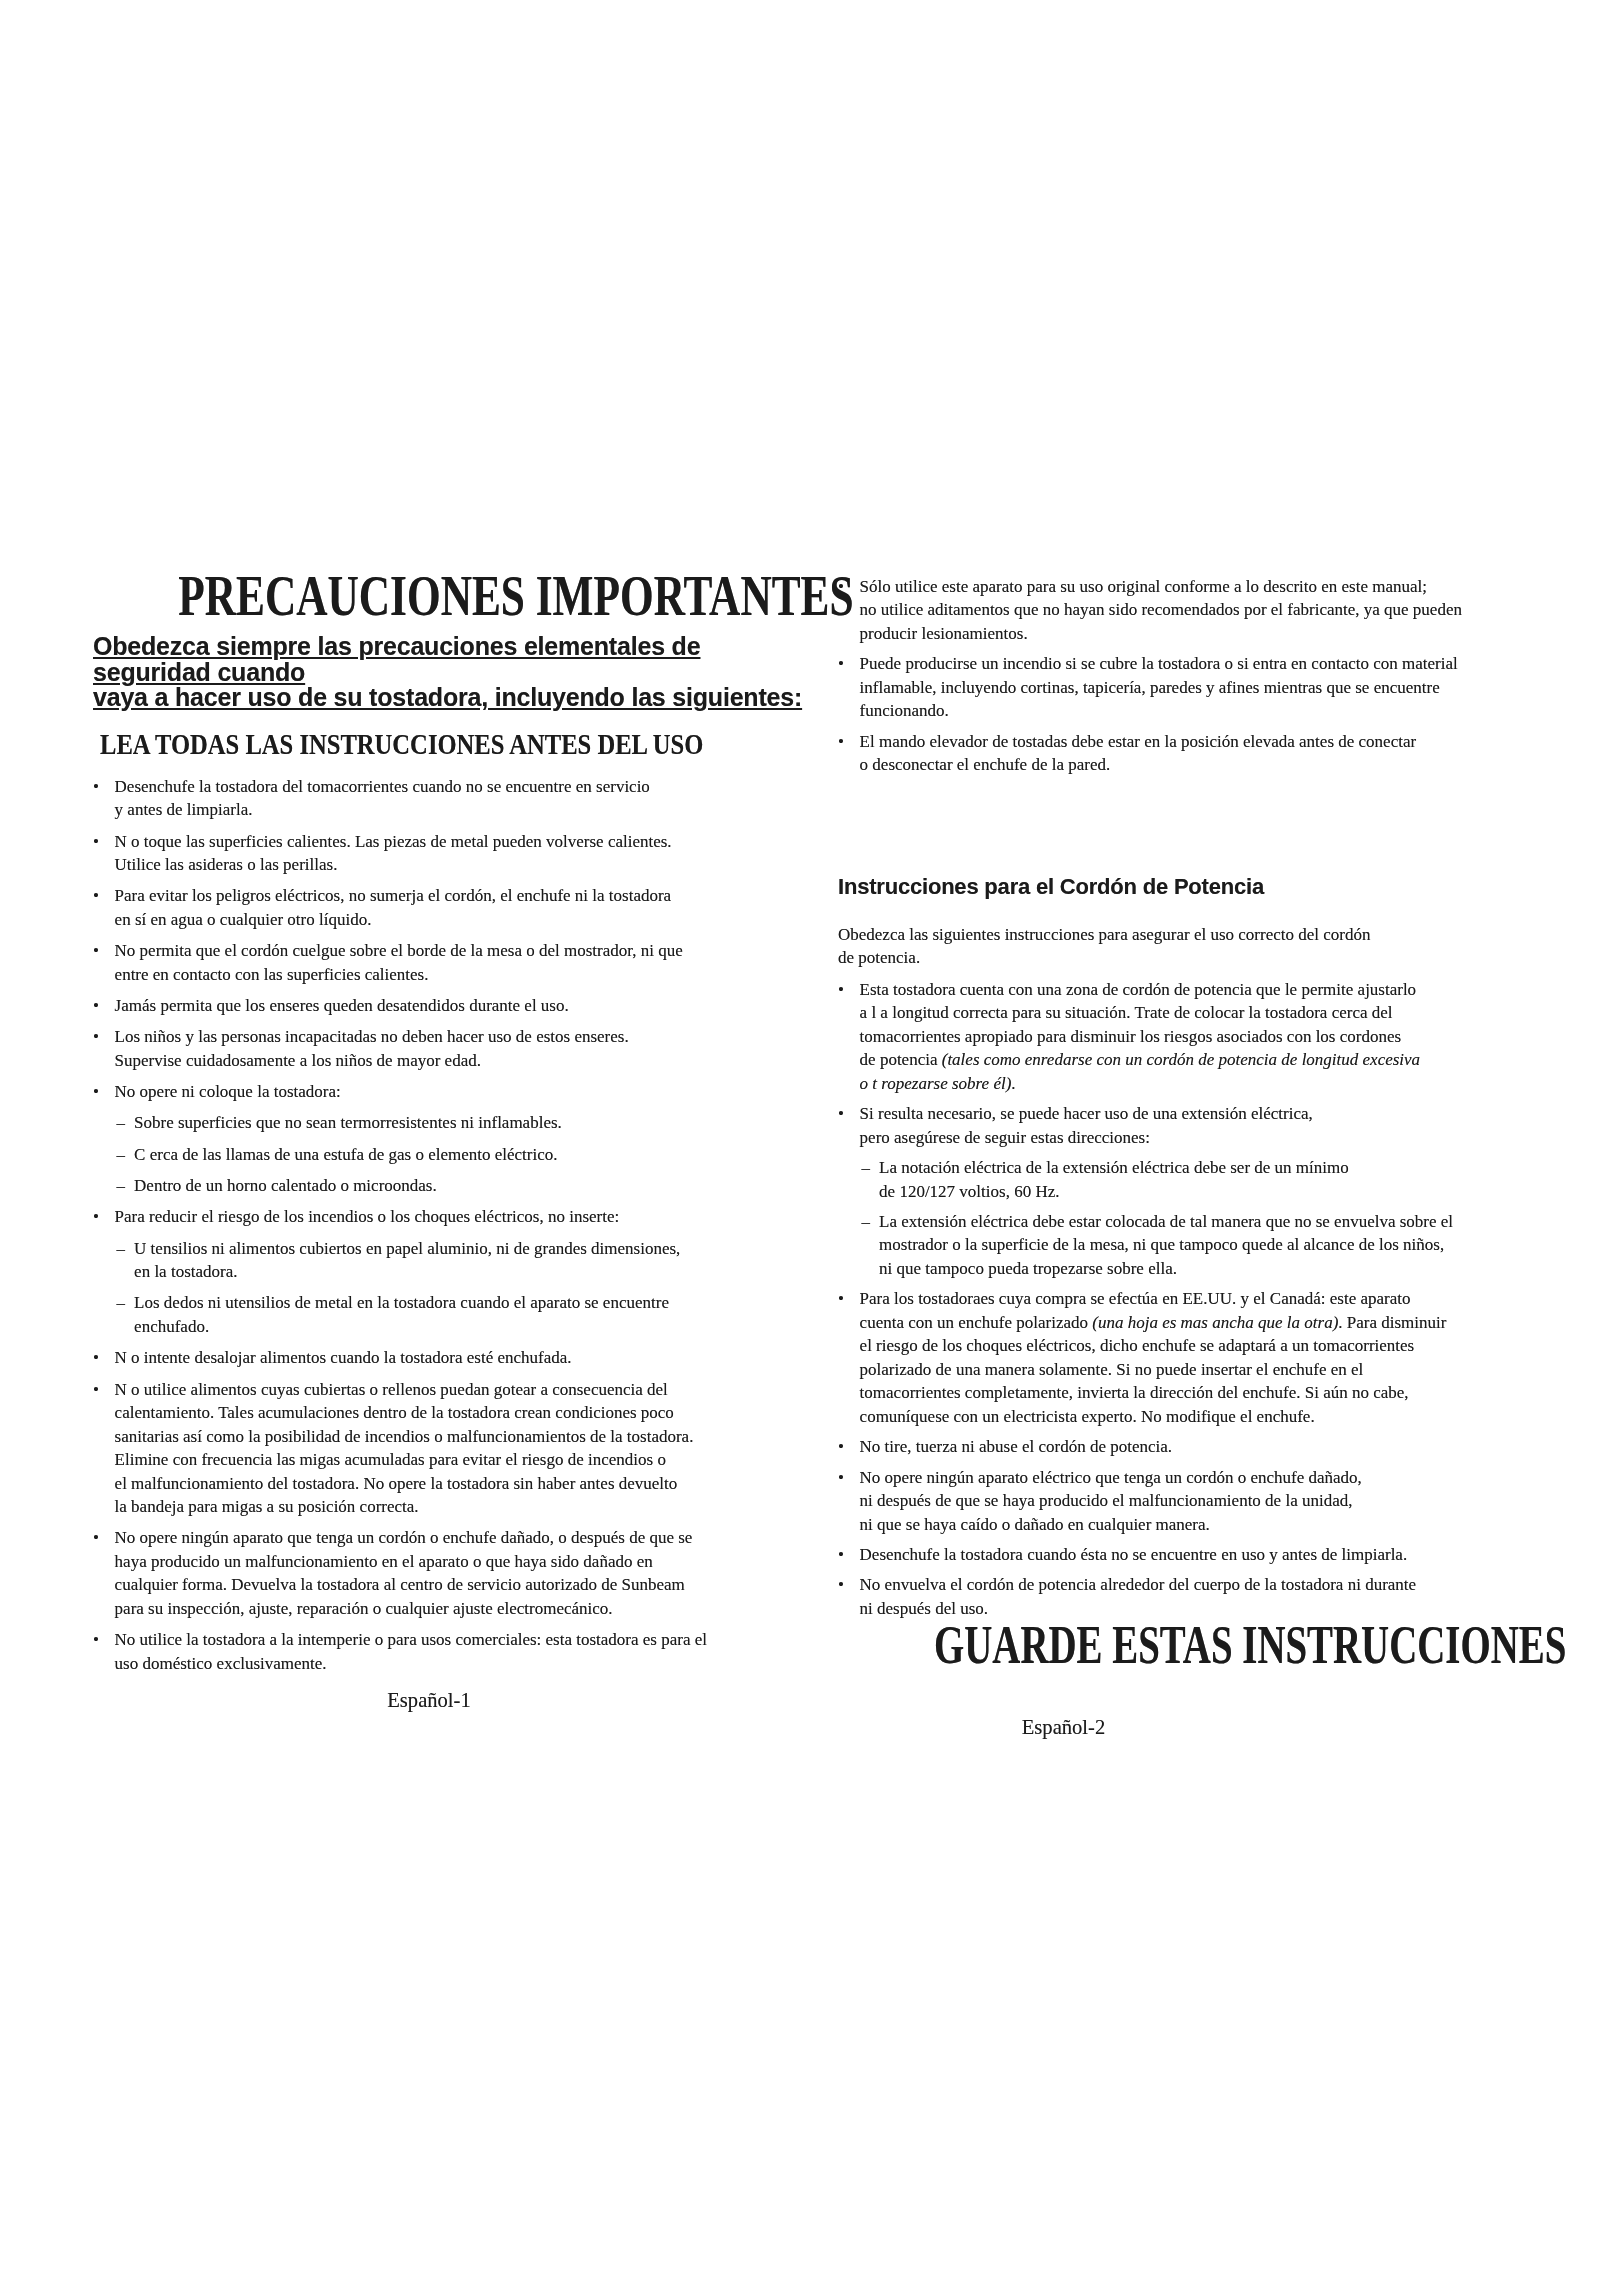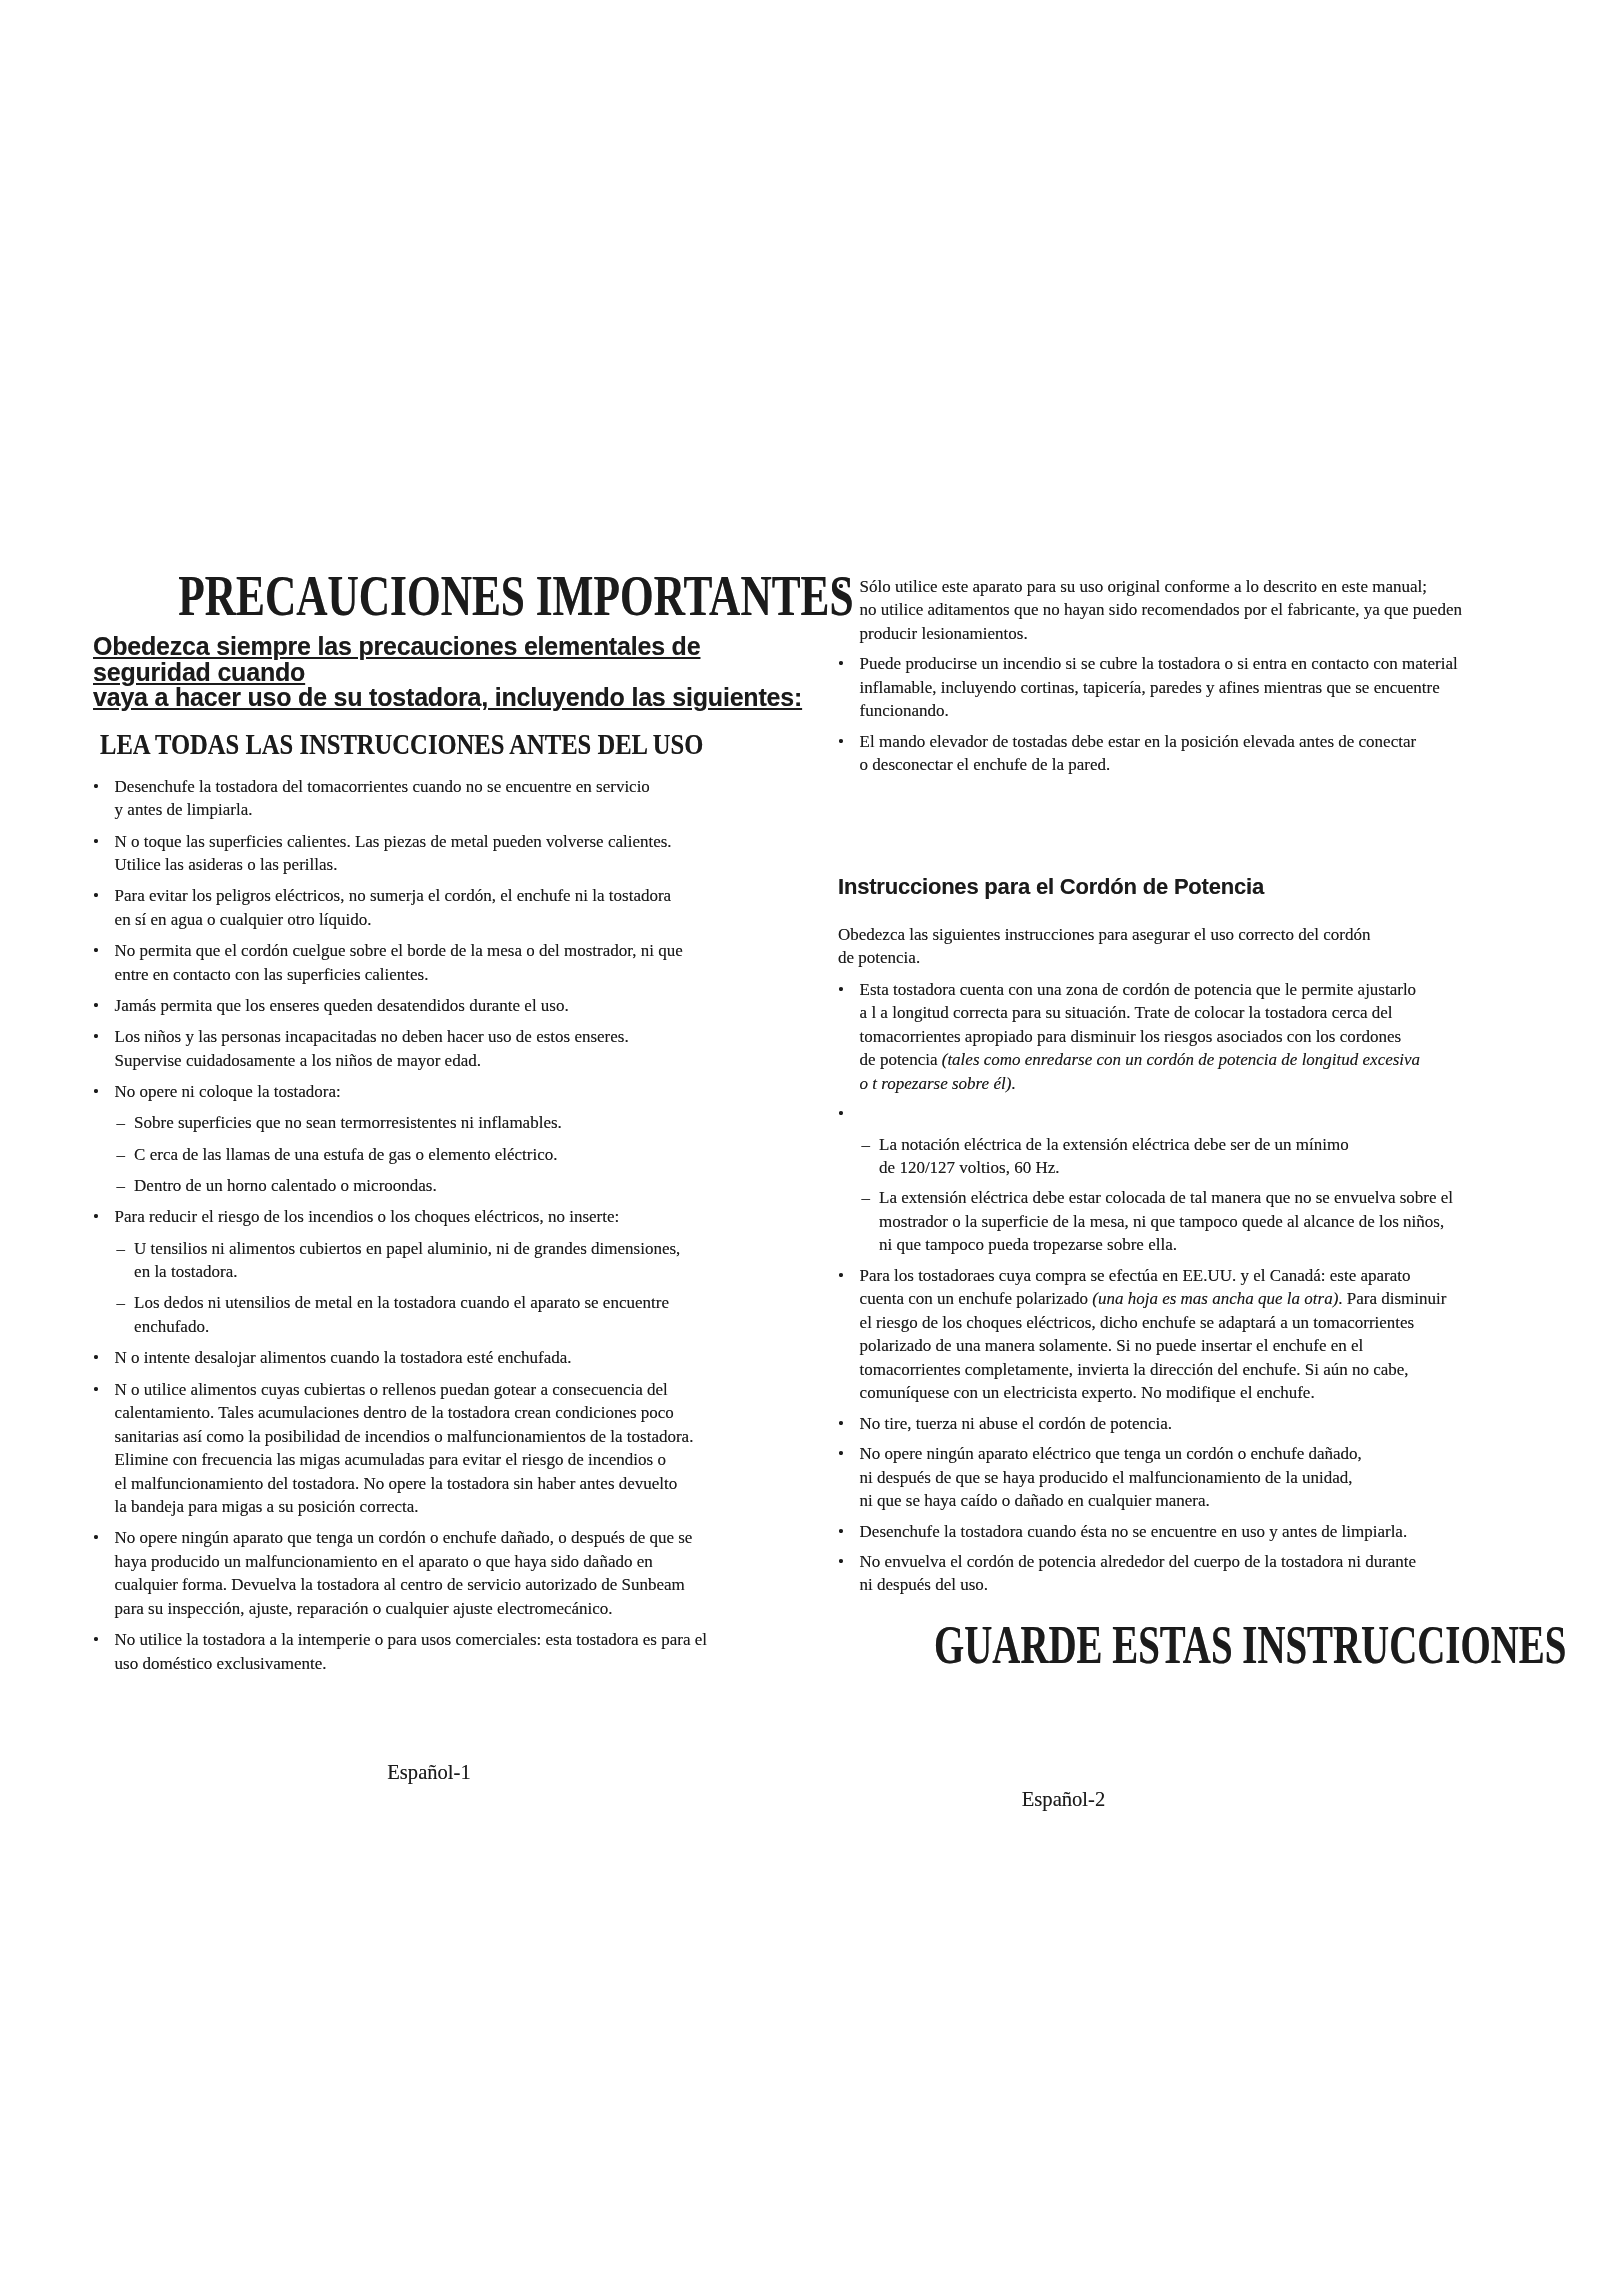--- a/index.html
+++ b/index.html
@@ -40,21 +40,21 @@
     width:535px;text-align:left;margin-top:96px;
   }
   .cord-intro{font-size:17px;line-height:23.5px;margin-top:23px;white-space:pre-line;}
   .col-right .bullets{margin-top:7.8px;}
 
   .save-title{
     position:absolute;left:838px;top:1618px;width:686px;
     font-size:54px;font-weight:700;line-height:1;white-space:nowrap;
     text-align:center;transform:scaleX(.72);transform-origin:50% 50%;
   }
-  .footer{position:absolute;top:1760px;font-size:20.6px;line-height:25.5px;text-align:center;}
+  .footer{position:absolute;top:1688px;font-size:20.6px;line-height:25.5px;text-align:center;}
   .footer-left{left:93px;width:672px;}
   .footer-right{left:838px;width:451px;margin-top:27px;}
 </style>
 </head>
 <body>
 
 <div class="page">
 
   <div class="col col-left">
     <div class="doc-title">PRECAUCIONES IMPORTANTES</div>
@@ -176,20 +176,22 @@
         <div class="bullet">
           <span class="marker">•</span>
           <div class="btext"><span>Esta tostadora cuenta con una zona de cordón de potencia que le permite ajustarlo
 a l a longitud correcta para su situación. Trate de colocar la tostadora cerca del
 tomacorrientes apropiado para disminuir los riesgos asociados con los cordones
 de potencia </span><span class="it">(tales como enredarse con un cordón de potencia de longitud excesiva
 o t ropezarse sobre él)</span><span>.</span></div>
         </div>
         <div class="bullet">
           <span class="marker">•</span>
+          <div class="btext"><span>Si resulta necesario, se puede hacer uso de una extensión eléctrica,
+pero asegúrese de seguir estas direcciones:</span></div>
         </div>
         <div class="sub">
           <span class="marker">–</span>
           <div class="btext"><span>La notación eléctrica de la extensión eléctrica debe ser de un mínimo
 de 120/127 voltios, 60 Hz.</span></div>
         </div>
         <div class="sub">
           <span class="marker">–</span>
           <div class="btext"><span>La extensión eléctrica debe estar colocada de tal manera que no se envuelva sobre el
 mostrador o la superficie de la mesa, ni que tampoco quede al alcance de los niños,

